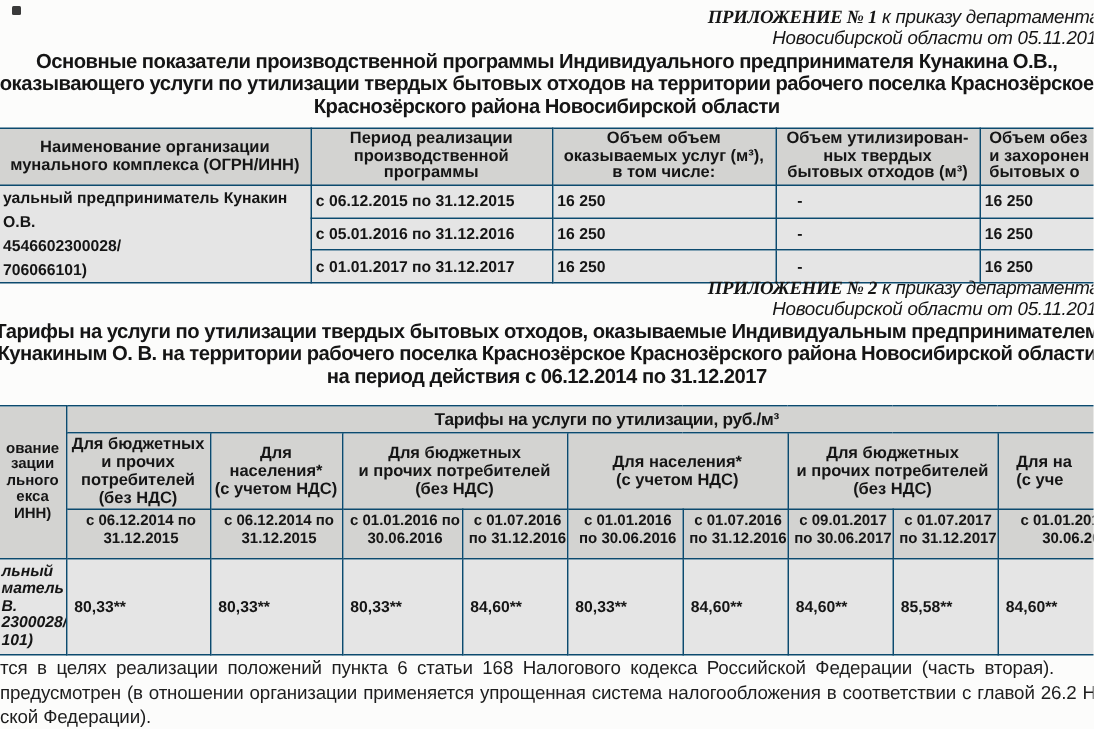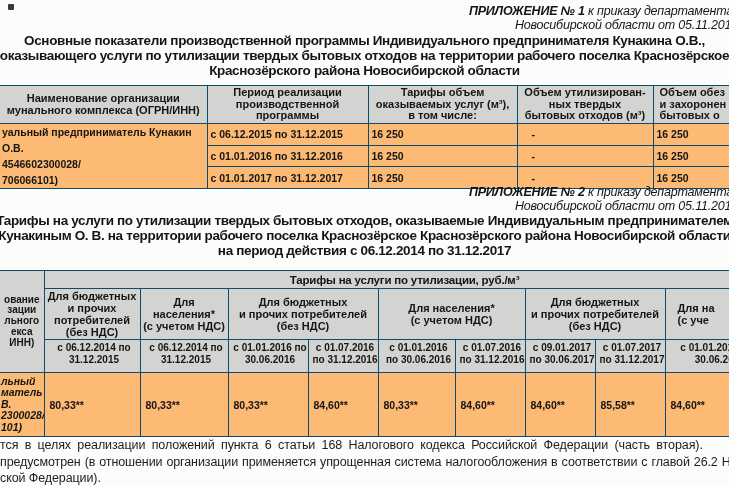--- a/index.html
+++ b/index.html
@@ -13,21 +13,21 @@
     -webkit-font-smoothing:antialiased;
   }
   .appx-line{
     position:absolute;left:0;
     text-align:right;
     font-style:italic;
     font-size:12.5px;line-height:13.5px;
     white-space:nowrap;
     letter-spacing:-0.2px;
   }
-  .appx-bold{font-weight:bold;}
+  .appx-bold{font-weight:bold;font-family:Liberation Serif, serif;}
   .doc-title{
     position:absolute;
     text-align:center;
     font-weight:bold;
     font-size:13.5px;line-height:15px;
     letter-spacing:-0.35px;
     white-space:nowrap;
   }
   table{
     position:absolute;
@@ -39,21 +39,21 @@
     border:1px solid #0c4a6e;
     overflow:hidden;
   }
   th{
     background:#d3d3d1;
     font-weight:bold;
     vertical-align:middle;
     text-align:center;
     padding:1px 2px;
   }
-  td{background:#fdba74;}
+  td{background:#e5e5e5;}
   .pre{white-space:pre-line;}
   .cut-left{border-left:none;}
   
   #table1{top:85px;left:0;width:763px;}
   #table1 th{font-size:11px;line-height:11.5px;height:35px;}
   #table1 td{font-size:10.5px;line-height:14px;height:15px;padding:0 3px;text-align:left;vertical-align:middle;}
   #table1 td.org{line-height:16px;padding:0 2px;vertical-align:top;}
   #table1 th.disp{text-align:left;padding-left:6px;}
   #table1 td.dash{padding-left:14px;}
   
@@ -105,41 +105,41 @@
       <col style="width:136px">
       <col style="width:110px">
   </colgroup>
   <tbody>
       <tr>
     <th class="pre cut-left">Наименование организации
 мунального комплекса (ОГРН/ИНН)</th>
     <th class="pre">Период реализации
 производственной
 программы</th>
-    <th class="pre">Тарифы объем
+    <th class="pre">Объем объем
 оказываемых услуг (м³),
 в том числе:</th>
     <th class="pre">Объем утилизирован-
 ных твердых
 бытовых отходов (м³)</th>
     <th class="pre disp">Объем обез
 и захоронен
 бытовых о</th>
   </tr>
   <tr>
     <td class="org pre cut-left" rowspan="3">уальный предприниматель Кунакин О.В.
 4546602300028/
 706066101)</td>
     <td>с 06.12.2015 по 31.12.2015</td>
     <td>16 250</td>
     <td class="dash">-</td>
     <td>16 250</td>
   </tr>
   <tr>
-    <td>с 01.01.2016 по 31.12.2016</td>
+    <td>с 05.01.2016 по 31.12.2016</td>
     <td>16 250</td>
     <td class="dash">-</td>
     <td>16 250</td>
   </tr>
   <tr>
     <td>с 01.01.2017 по 31.12.2017</td>
     <td>16 250</td>
     <td class="dash">-</td>
     <td>16 250</td>
   </tr>

